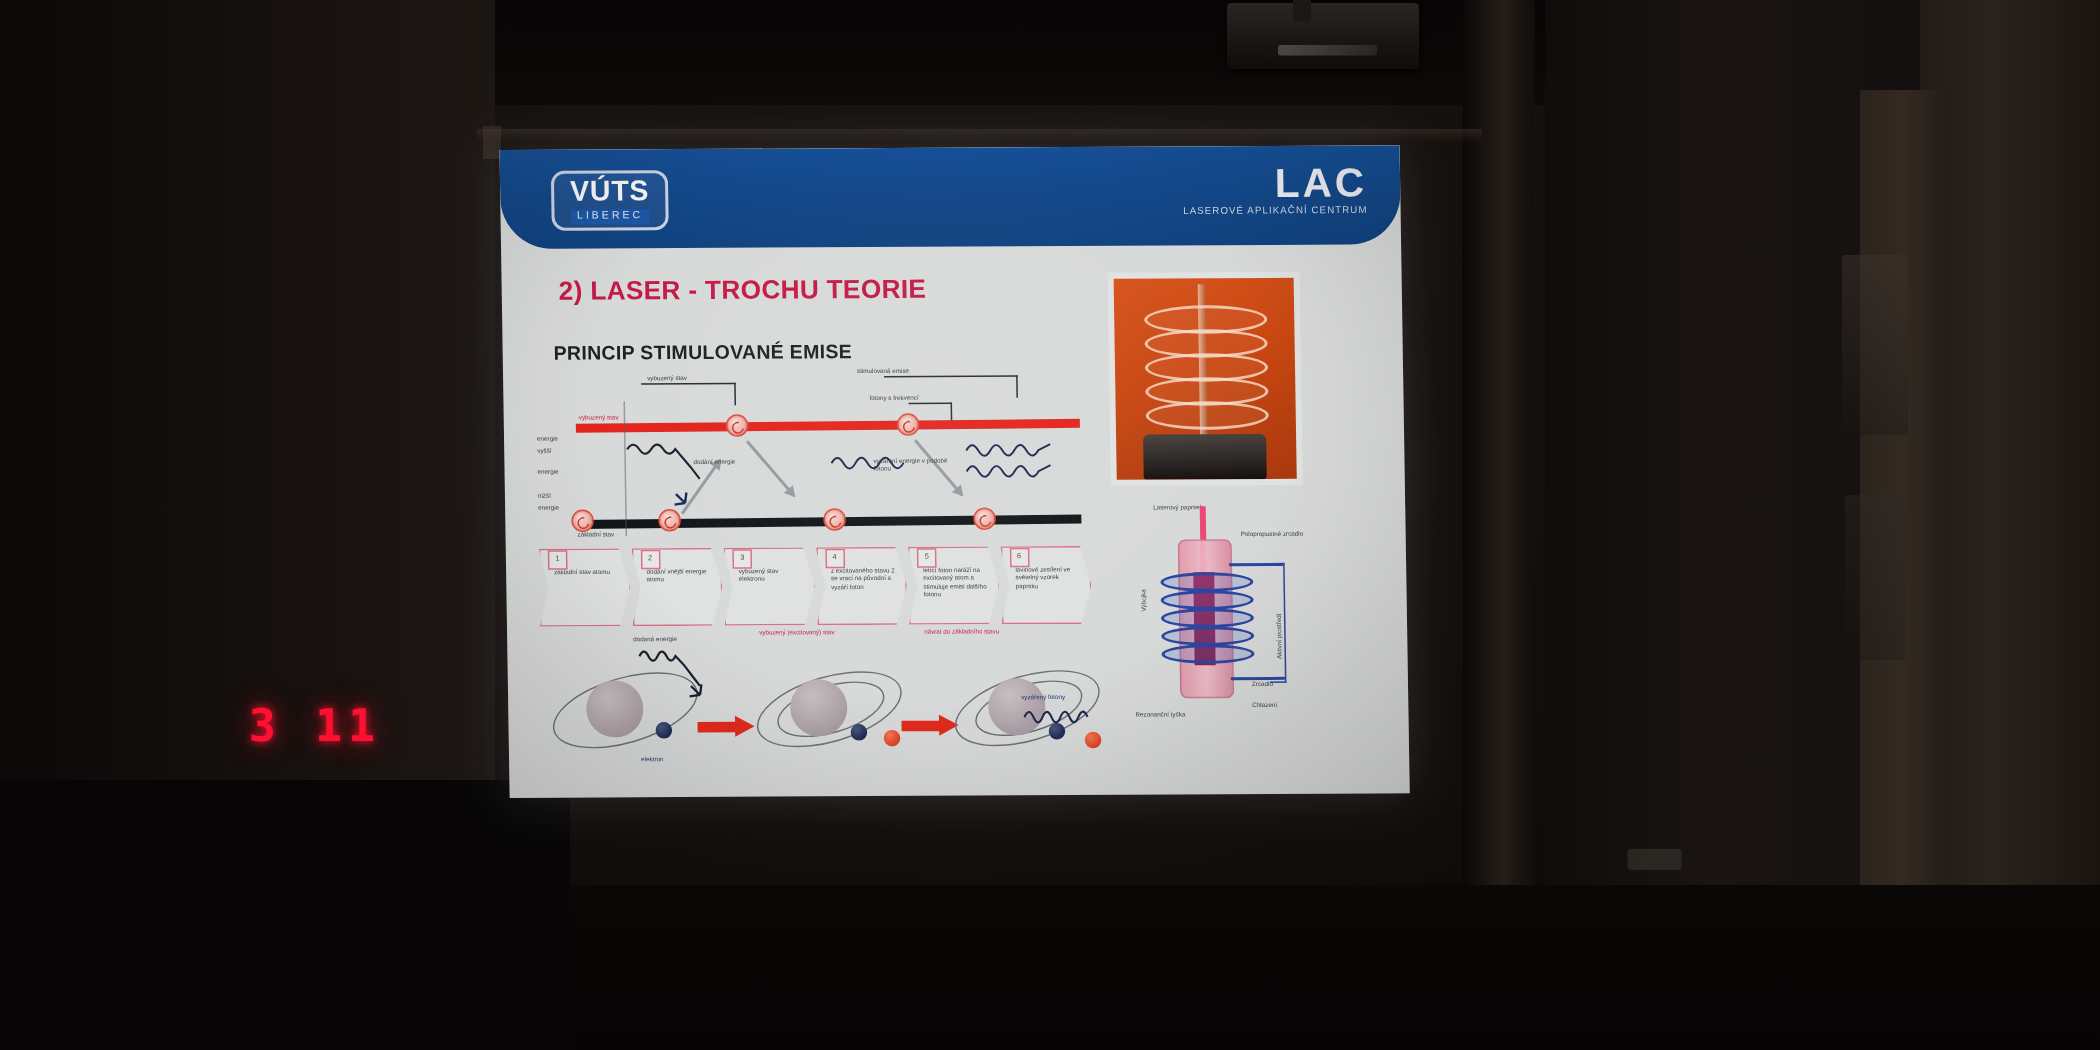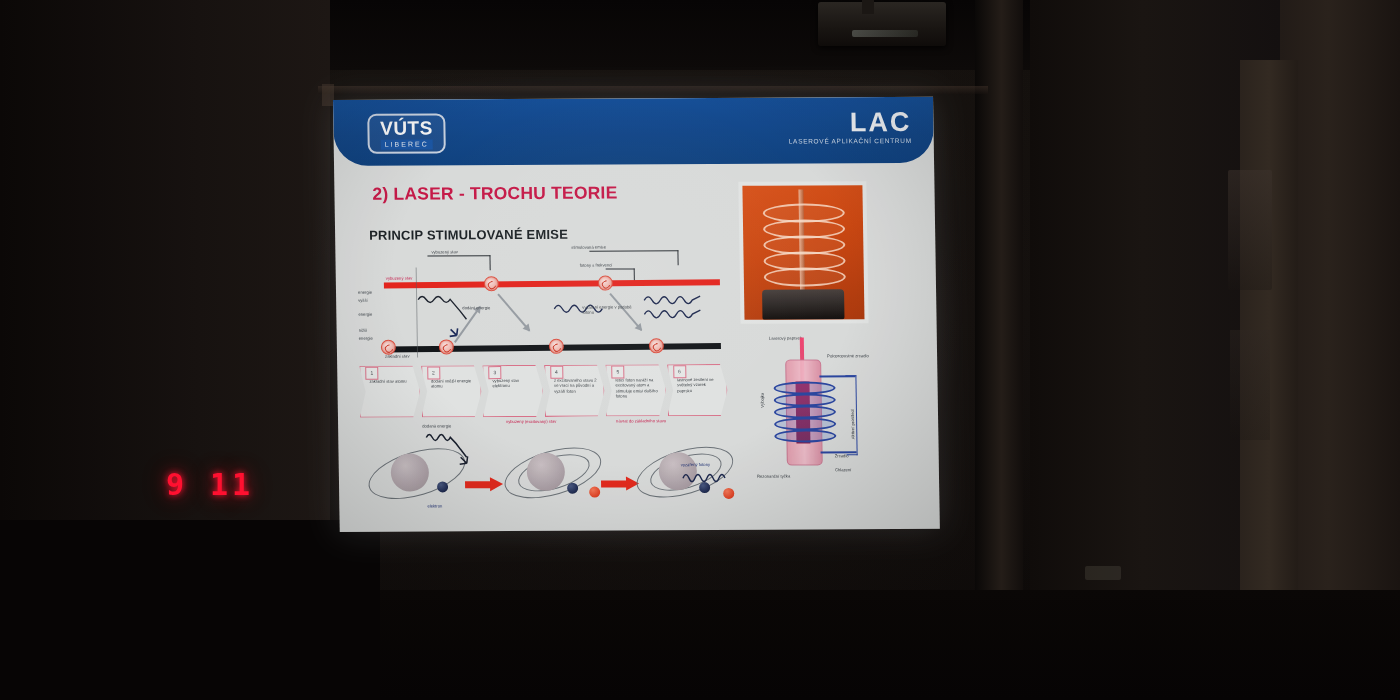--- a/index.html
+++ b/index.html
@@ -530,21 +530,21 @@
   <div class="floor-band"></div>
   <div class="left-dark-block"></div>
   <div class="rail"></div>
   <div class="rail-clip"></div>
 
   <div class="projector"></div>
   <div class="projector-mount"></div>
   <div class="projector-vent"></div>
 
   <div class="led-clock">
-    <span class="led-digits">9 11</span>
+    <span class="led-digits">3 11</span>
   </div>
 
   <div class="screen-wrap">
     <div class="screen-glow"></div>
 
     <div class="slide">
 
       <div class="slide-header">
         <div class="vuts-logo">
           <div class="vuts-name">VÚTS</div>

